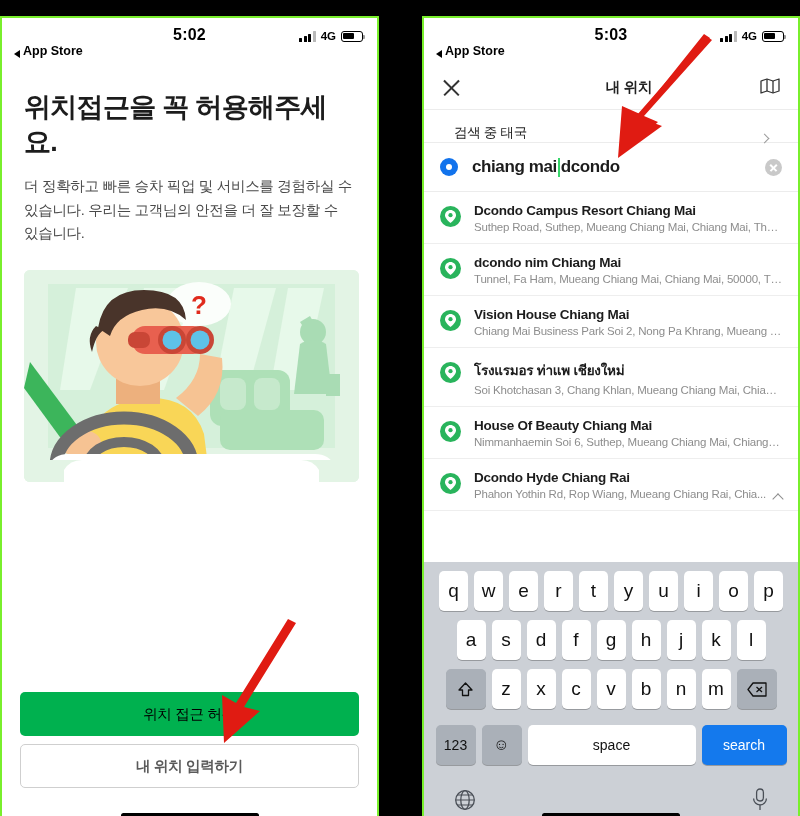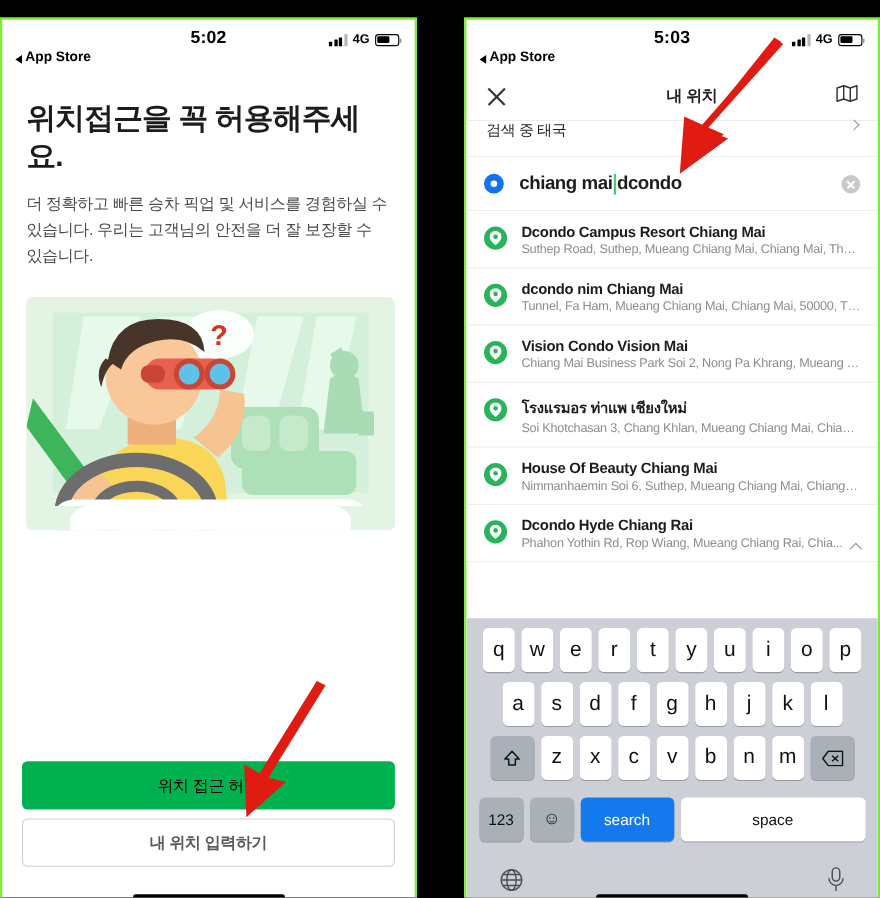--- a/index.html
+++ b/index.html
@@ -113,21 +113,21 @@
   }
   .icon-x { width:19px; height:19px; position:relative; cursor:pointer; z-index:2;}
   .icon-x::before,.icon-x::after{
     content:""; position:absolute; left:-1px; top:9px; width:21px; height:1.7px; background:#333;
   }
   .icon-x::before{ transform:rotate(45deg); }
   .icon-x::after { transform:rotate(-45deg); }
   .icon-map { margin-left:auto; z-index:2; cursor:pointer; }
 
   .r-country {
-    height:33px; display:flex; align-items:flex-start; padding:0 18px;
+    height:33px; display:flex; align-items:flex-end; padding:0 30px;
     border-bottom:1px solid #ececec; background:#fff;
   }
   .r-country .label { font-size:13.5px; color:#1e1e1e; letter-spacing:-0.3px; }
   .chev-r {
     margin-left:auto; width:7px; height:7px;
     border-right:1.4px solid #9b9b9b; border-top:1.4px solid #9b9b9b;
     transform:rotate(45deg);
   }
 
   .r-search {
@@ -395,21 +395,21 @@
           </span>
         </div>
         <div class="res-row">
           <span class="pin">
             <svg width="11" height="13" viewBox="0 0 11 13">
               <path d="M5.5 0 C2.5 0 0 2.4 0 5.3 C0 9 5.5 13 5.5 13 S11 9 11 5.3 C11 2.4 8.5 0 5.5 0 Z" fill="#fff"></path>
               <circle cx="5.5" cy="5.2" r="2.1" fill="#29b45c"></circle>
             </svg>
           </span>
           <span class="res-txt">
-            <span class="res-name" style="display: block;">Vision Condo Vision Mai</span>
+            <span class="res-name" style="display: block;">Vision House Chiang Mai</span>
             <span class="res-addr" style="display: block;">Chiang Mai Business Park Soi 2, Nong Pa Khrang, Mueang Chia...</span>
           </span>
         </div>
         <div class="res-row">
           <span class="pin">
             <svg width="11" height="13" viewBox="0 0 11 13">
               <path d="M5.5 0 C2.5 0 0 2.4 0 5.3 C0 9 5.5 13 5.5 13 S11 9 11 5.3 C11 2.4 8.5 0 5.5 0 Z" fill="#fff"></path>
               <circle cx="5.5" cy="5.2" r="2.1" fill="#29b45c"></circle>
             </svg>
           </span>
@@ -487,22 +487,22 @@
         <span class="key wide">
           <svg width="20" height="15" viewBox="0 0 20 15">
             <path d="M6 1 H19 V14 H6 L1 7.5 Z" fill="none" stroke="#111" stroke-width="1.3" stroke-linejoin="round"></path>
             <path d="M9.5 5 L15 10 M15 5 L9.5 10" stroke="#111" stroke-width="1.3"></path>
           </svg>
         </span>
       </div>
       <div class="krow r4">
         <span class="key num">123</span>
         <span class="key emoji">☺</span>
+        <span class="key space">space</span>
         <span class="key search">search</span>
-        <span class="key space">space</span>
       </div>
       <div class="kbd-bottom">
         <span class="kb-ico">
           <svg width="22" height="22" viewBox="0 0 22 22">
             <circle cx="11" cy="11" r="9.3" fill="none" stroke="#4a4f57" stroke-width="1.3"></circle>
             <ellipse cx="11" cy="11" rx="4.2" ry="9.3" fill="none" stroke="#4a4f57" stroke-width="1.3"></ellipse>
             <path d="M1.7 11 H20.3 M3.3 6 H18.7 M3.3 16 H18.7" stroke="#4a4f57" stroke-width="1.2"></path>
           </svg>
         </span>
         <span class="kb-ico">

